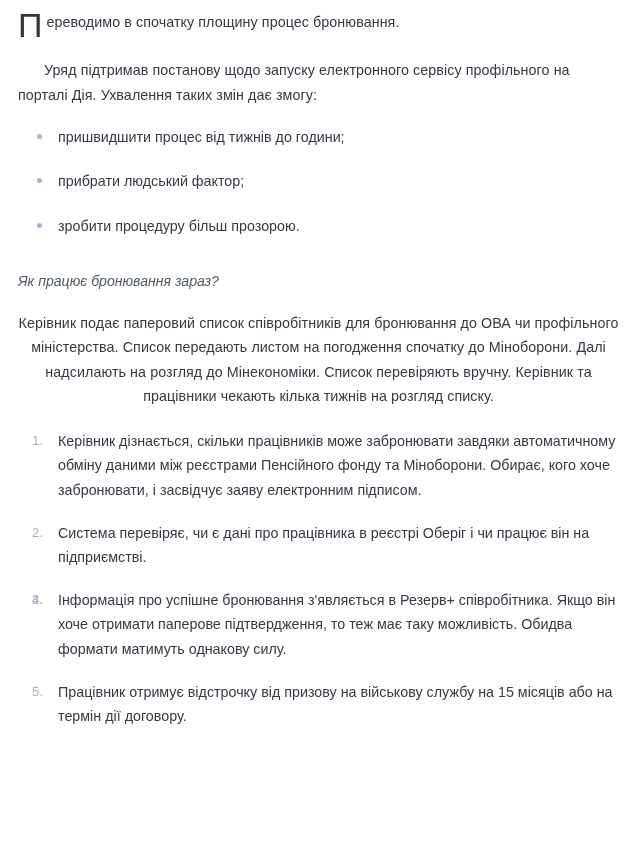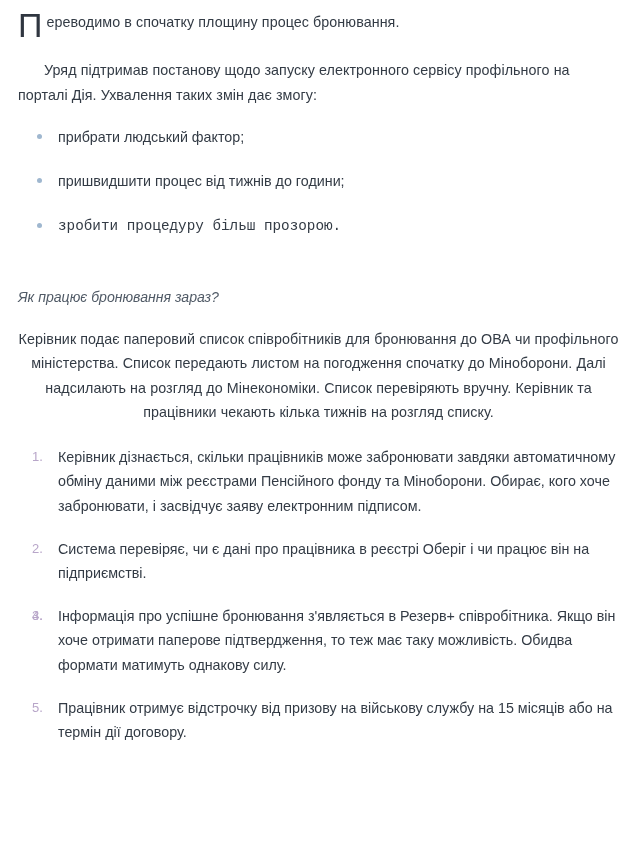--- a/index.html
+++ b/index.html
@@ -58,32 +58,32 @@
     padding: 0;
   }
   ul.bullets li {
     position: relative;
     padding-left: 40px;
     font-size: 14.3px;
     line-height: 1.7;
     color: #333b45;
     margin-bottom: 20px;
   }
-  ul.bullets li:last-child { margin-bottom: 11px; font-family: Liberation Mono, monospace; }
+  ul.bullets li:last-child { margin-bottom: 11px; }
   ul.bullets li .dot {
     position: absolute;
     left: 19px;
     top: 9px;
     width: 5px;
     height: 5px;
     border-radius: 50%;
     background: #9fb7cf;
   }
   h3.subhead {
-    margin: 48px 0 0 0;
+    margin: 32px 0 0 0;
     font-size: 14.1px;
     font-weight: 400;
     font-style: italic;
     color: #505a66;
     line-height: 1.6;
   }
   .after-head {
     margin-top: 18px;
     text-align: center;
   }
@@ -119,25 +119,25 @@
 
   <p class="lead dropcap-para">
     <span class="dropcap">П</span><span>ереводимо в спочатку площину процес бронювання.</span>
   </p>
 
   <p class="indent-para">Уряд підтримав постанову щодо запуску електронного сервісу профільного на порталі Дія. Ухвалення таких змін дає змогу:</p>
 
   <ul class="bullets">
     <li>
       <span class="dot"></span>
-      <span>прибрати людський фактор;</span>
+      <span>пришвидшити процес від тижнів до години;</span>
     </li>
     <li>
       <span class="dot"></span>
-      <span>пришвидшити процес від тижнів до години;</span>
+      <span>прибрати людський фактор;</span>
     </li>
     <li>
       <span class="dot"></span>
       <span>зробити процедуру більш прозорою.</span>
     </li>
   </ul>
 
   <h3 class="subhead">Як працює бронювання зараз?</h3>
   <p class="after-head">Керівник подає паперовий список співробітників для бронювання до ОВА чи профільного міністерства. Список передають листом на погодження спочатку до Міноборони. Далі надсилають на розгляд до Мінекономіки. Список перевіряють вручну. Керівник та працівники чекають кілька тижнів на розгляд списку.</p>
 

